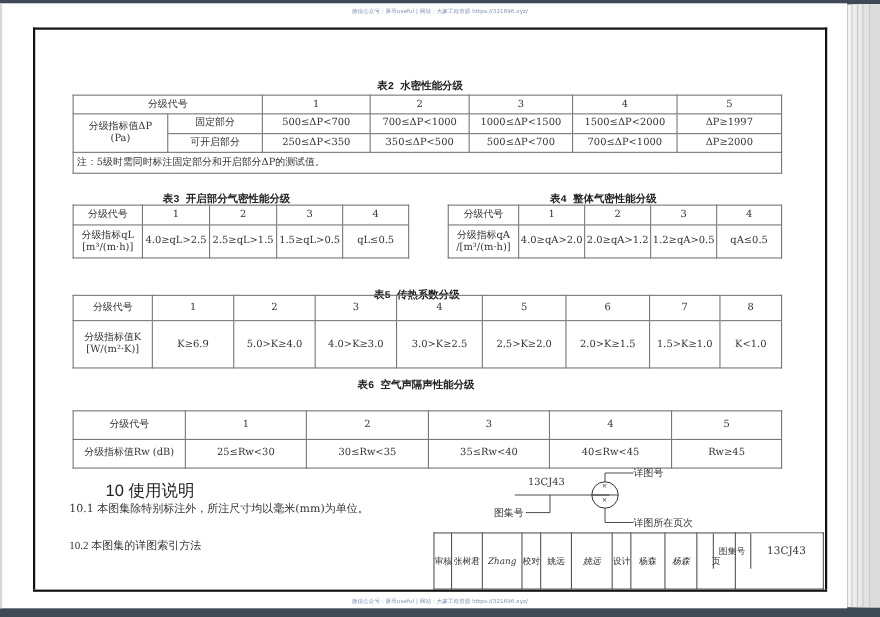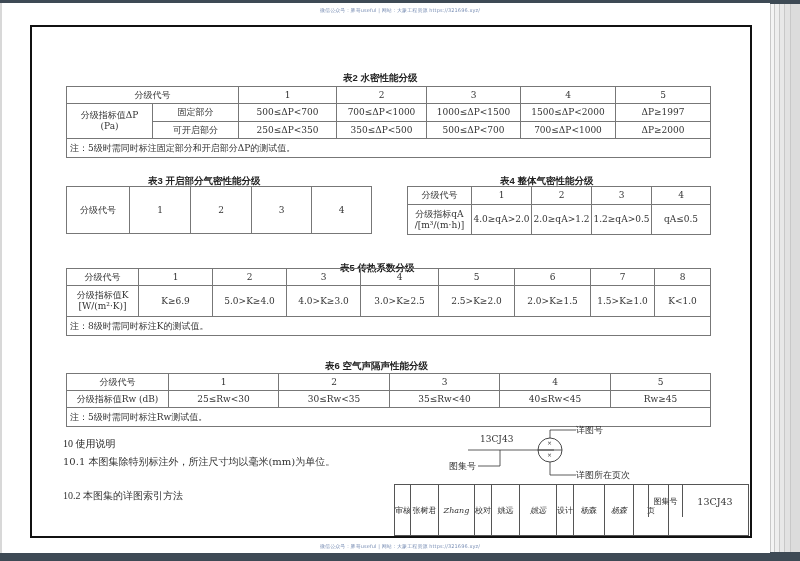--- a/index.html
+++ b/index.html
@@ -5,26 +5,26 @@
   * { box-sizing: border-box; margin: 0; padding: 0; }
   html, body { width: 800px; height: 561px; overflow: hidden; }
   body { background: #3e4a55; font-family: "DejaVu Serif", "Liberation Serif", serif; color: #222; position: relative; }
   .viewer-bg { position: absolute; left: 0; top: 0; width: 800px; height: 561px; background: #3e4a55; }
   .page-stack { position: absolute; top: 4px; right: 0; width: 34px; height: 548px; }
   .page-stack .sheet { position: absolute; top: 0; bottom: 0; background: #f4f4f4; border-left: 1px solid #c8c8c8; }
   .page { position: absolute; left: 0; top: 3px; width: 770px; height: 550px; background: #fff; border-left: 2px solid #d8d8d8; }
   .watermark { position: absolute; left: 0; width: 800px; text-align: center; font-family: "DejaVu Sans", sans-serif; font-size: 5px; color: #7a8fb5; letter-spacing: 0.1px; }
   .frame { position: absolute; left: 30px; top: 25px; width: 722px; height: 511px; border: 2px solid #111; border-bottom: none; }
   .frame-bottom { position: absolute; left: 30px; top: 536px; width: 722px; height: 0; border-top: 2px solid #111; }
-  .tcap { position: absolute; font-family: Liberation Sans, sans-serif; font-weight: bold; font-size: 9.5px; color: #222; white-space: nowrap; }
+  .tcap { position: absolute; font-family: Liberation Mono, monospace; font-weight: bold; font-size: 9.5px; color: #222; white-space: nowrap; }
   table.spec { position: absolute; border-collapse: collapse; border: 1.6px solid #222; font-size: 9px; color: #333; table-layout: fixed; }
   table.spec td { border: 1px solid #777; text-align: center; vertical-align: middle; padding: 0 1px; white-space: nowrap; overflow: hidden; line-height: 11px; }
   table.spec td.note { text-align: left; padding-left: 3px; }
   .usage { position: absolute; left: 63px; font-size: 10px; color: #333; white-space: nowrap; }
-  .usage.h { font-family: Liberation Serif, serif; font-size: 10px; color: #222; }
+  .usage.h { font-family: Liberation Sans, sans-serif; font-size: 15px; color: #222; margin-left: 33px; }
   .diagram { position: absolute; left: 440px; top: 425px; width: 230px; height: 60px; }
   .titleblock { position: absolute; left: 394px; top: 484px; width: 354px; height: 52px; border-collapse: collapse; border: 1.6px solid #111; font-size: 9px; color: #333; table-layout: fixed; }
   .titleblock td { border: 1px solid #555; text-align: center; vertical-align: middle; white-space: nowrap; overflow: hidden; }
   .tb-title { font-family: "DejaVu Sans", sans-serif; font-size: 15px; letter-spacing: 18px; color: #111; }
   .sig { font-family: "DejaVu Serif", serif; font-style: italic; font-size: 8px; color: #333; }
 </style>
 </head>
 <body>
 
 <div class="viewer-bg"></div>
@@ -100,20 +100,30 @@
       <col style="width:60px">
       <col style="width:60px">
     </colgroup>
   <tbody>
       <tr style="height:18px">
     <td>分级代号</td>
     <td>1</td>
     <td>2</td>
     <td>3</td>
     <td>4</td>
+  </tr>
+  <tr style="height:30px">
+    <td>
+      <div>分级指标qL</div>
+      <div>[m³/(m·h)]</div>
+    </td>
+    <td>4.0≥qL&gt;2.5</td>
+    <td>2.5≥qL&gt;1.5</td>
+    <td>1.5≥qL&gt;0.5</td>
+    <td>qL≤0.5</td>
   </tr>
 </tbody>
   </table>
 
 <div class="tcap" style="left:500px;top:175px;">表4  整体气密性能分级</div>
 <table class="spec" style="left:407px;top:186px;width:303px;height:48px;">
   <colgroup>
       <col style="width:64px">
       <col style="width:60px">
       <col style="width:60px">
@@ -173,27 +183,24 @@
     </td>
     <td>K≥6.9</td>
     <td>5.0&gt;K≥4.0</td>
     <td>4.0&gt;K≥3.0</td>
     <td>3.0&gt;K≥2.5</td>
     <td>2.5&gt;K≥2.0</td>
     <td>2.0&gt;K≥1.5</td>
     <td>1.5&gt;K≥1.0</td>
     <td>K&lt;1.0</td>
   </tr>
-  <tr style="height:19px">
-    <td colspan="9" class="note">注：8级时需同时标注K的测试值。</td>
-  </tr>
-</tbody>
-  </table>
-
-<div class="tcap" style="left:325px;top:360px;">表6  空气声隔声性能分级</div>
+</tbody>
+  </table>
+
+<div class="tcap" style="left:325px;top:344px;">表6  空气声隔声性能分级</div>
 <table class="spec" style="left:66px;top:373px;width:644px;height:53px;">
   <colgroup>
     <col style="width:102px">
       <col style="width:110px">
       <col style="width:111px">
       <col style="width:110px">
       <col style="width:111px">
       <col style="width:100px">
   </colgroup>
   <tbody>
@@ -205,23 +212,20 @@
     <td>4</td>
     <td>5</td>
   </tr>
   <tr style="height:17px">
     <td>分级指标值Rw (dB)</td>
     <td>25≤Rw&lt;30</td>
     <td>30≤Rw&lt;35</td>
     <td>35≤Rw&lt;40</td>
     <td>40≤Rw&lt;45</td>
     <td>Rw≥45</td>
-  </tr>
-  <tr style="height:19px">
-    <td colspan="6" class="note">注：5级时需同时标注Rw测试值。</td>
   </tr>
 </tbody>
   </table>
 
 <div class="usage h" style="top:437px;">10   使用说明</div>
 <div class="usage" style="top:455px;">10.1   本图集除特别标注外，所注尺寸均以毫米(mm)为单位。</div>
 <div class="usage" style="top:489px;font-family:Liberation Serif, serif;">10.2   本图集的详图索引方法</div>
 
 <div class="diagram">
   <svg width="230" height="60" viewBox="0 0 230 60">

